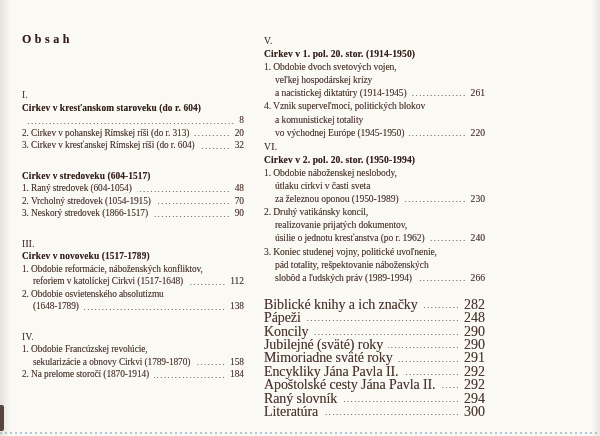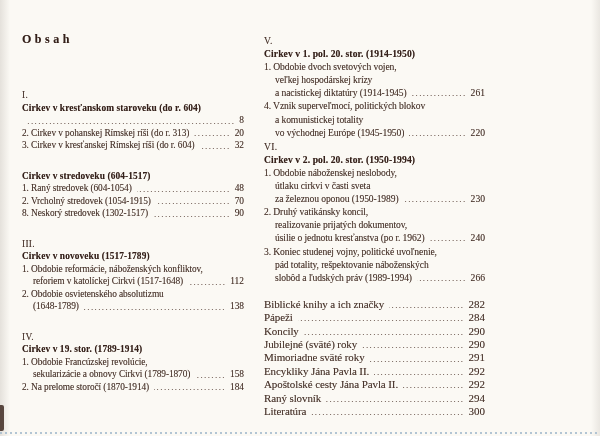--- a/index.html
+++ b/index.html
@@ -60,21 +60,21 @@
     content: "................................................................................";
     position: absolute;
     right: 0; bottom: -1px;
     white-space: nowrap;
     font-size: 9px;
     line-height: 9px;
     letter-spacing: 1.4px;
     color: var(--dots, #5c463d);
   }
   .appendix { margin-top: 14px; }
-  .appendix .row { line-height: 13.4px; font-size: 11px; }
+  .appendix .row { line-height: 13.4px; font-size: 14px; }
 
   
   .edge-left {
     position: absolute; left: 0; top: 0;
     width: 10px; height: 100%;
     background: linear-gradient(to right, rgba(110,100,90,0.16), rgba(110,100,90,0));
     pointer-events: none;
   }
   .edge-right {
     position: absolute; right: 0; top: 0;
@@ -132,21 +132,21 @@
           <span class="txt">1. Raný stredovek (604-1054)</span>
           <span class="leader"></span>
           <span class="pagenum">48</span>
         </div>
         <div class="row">
           <span class="txt">2. Vrcholný stredovek (1054-1915)</span>
           <span class="leader"></span>
           <span class="pagenum">70</span>
         </div>
         <div class="row">
-          <span class="txt">8. Neskorý stredovek (1302-1517)</span>
+          <span class="txt">3. Neskorý stredovek (1866-1517)</span>
           <span class="leader"></span>
           <span class="pagenum">90</span>
         </div>
       </div>
       <div class="toc-section">
         <div class="numeral">III.</div>
         <div class="heading">Cirkev v novoveku (1517-1789)</div>
         <div class="row">
           <span class="txt">1. Obdobie reformácie, náboženských konfliktov,</span>
         </div>
@@ -159,21 +159,20 @@
           <span class="txt">2. Obdobie osvietenského absolutizmu</span>
         </div>
         <div class="row cont">
           <span class="txt">(1648-1789)</span>
           <span class="leader"></span>
           <span class="pagenum">138</span>
         </div>
       </div>
       <div class="toc-section">
         <div class="numeral">IV.</div>
-        <div class="heading">Cirkev v 19. stor. (1789-1914)</div>
         <div class="row">
           <span class="txt">1. Obdobie Francúzskej revolúcie,</span>
         </div>
         <div class="row cont">
           <span class="txt">sekularizácie a obnovy Cirkvi (1789-1870)</span>
           <span class="leader"></span>
           <span class="pagenum">158</span>
         </div>
         <div class="row">
           <span class="txt">2. Na prelome storočí (1870-1914)</span>
@@ -248,21 +247,21 @@
       </div>
       <div class="appendix">
         <div class="row">
           <span class="txt">Biblické knihy a ich značky</span>
           <span class="leader"></span>
           <span class="pagenum">282</span>
         </div>
         <div class="row">
           <span class="txt">Pápeži</span>
           <span class="leader"></span>
-          <span class="pagenum">284</span>
+          <span class="pagenum">248</span>
         </div>
         <div class="row">
           <span class="txt">Koncily</span>
           <span class="leader"></span>
           <span class="pagenum">290</span>
         </div>
         <div class="row">
           <span class="txt">Jubilejné (sväté) roky</span>
           <span class="leader"></span>
           <span class="pagenum">290</span>

